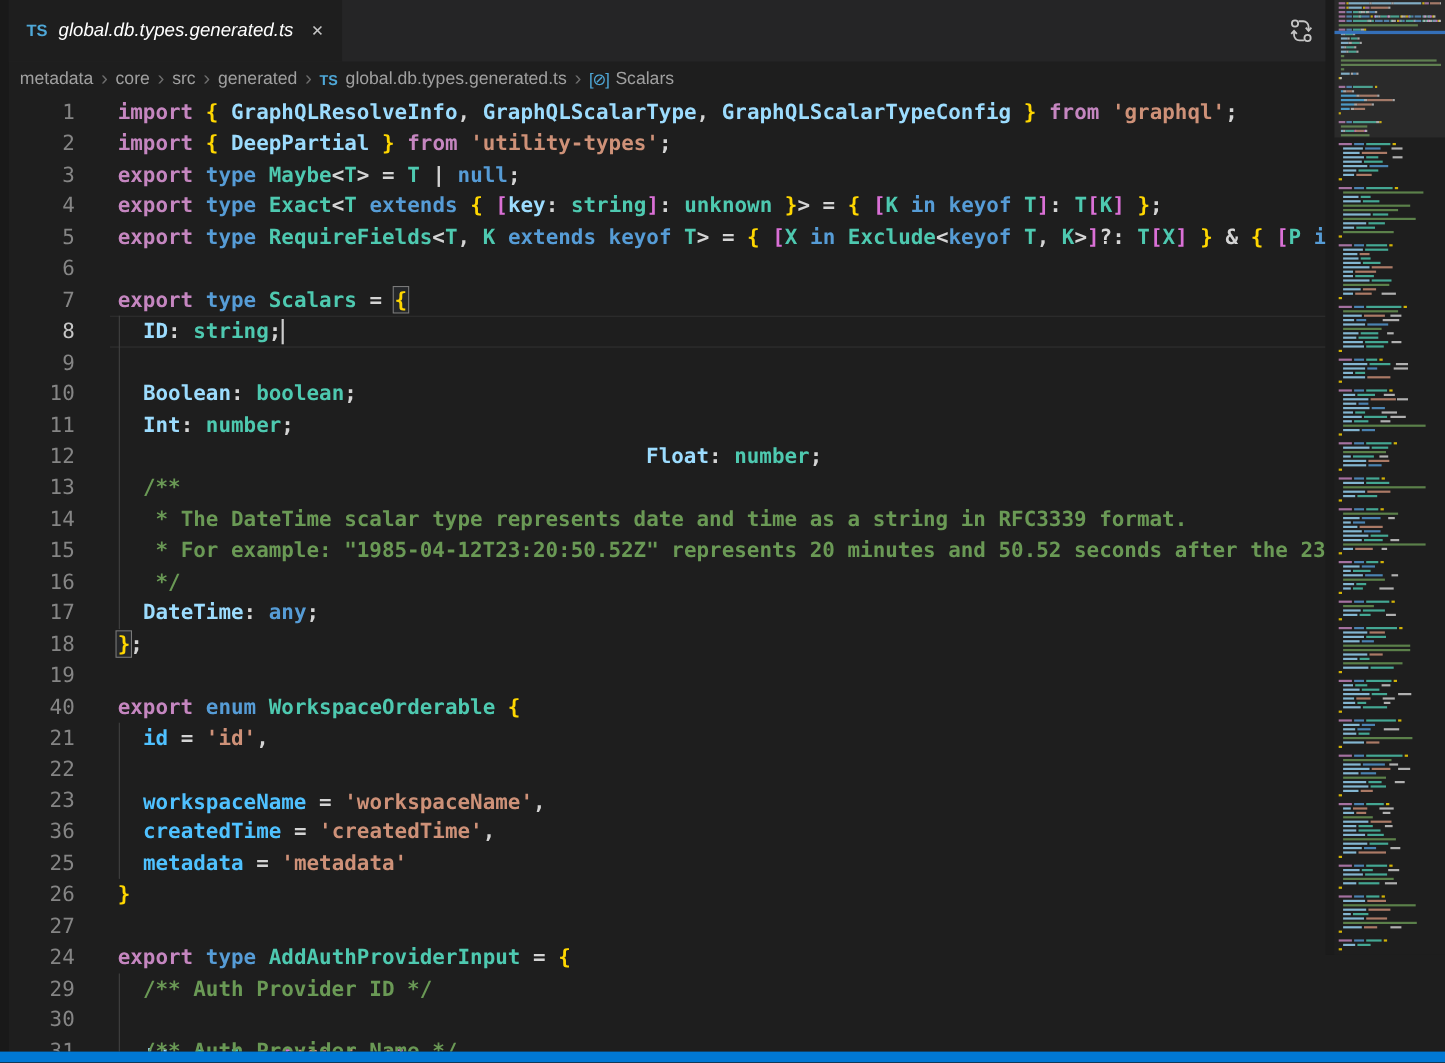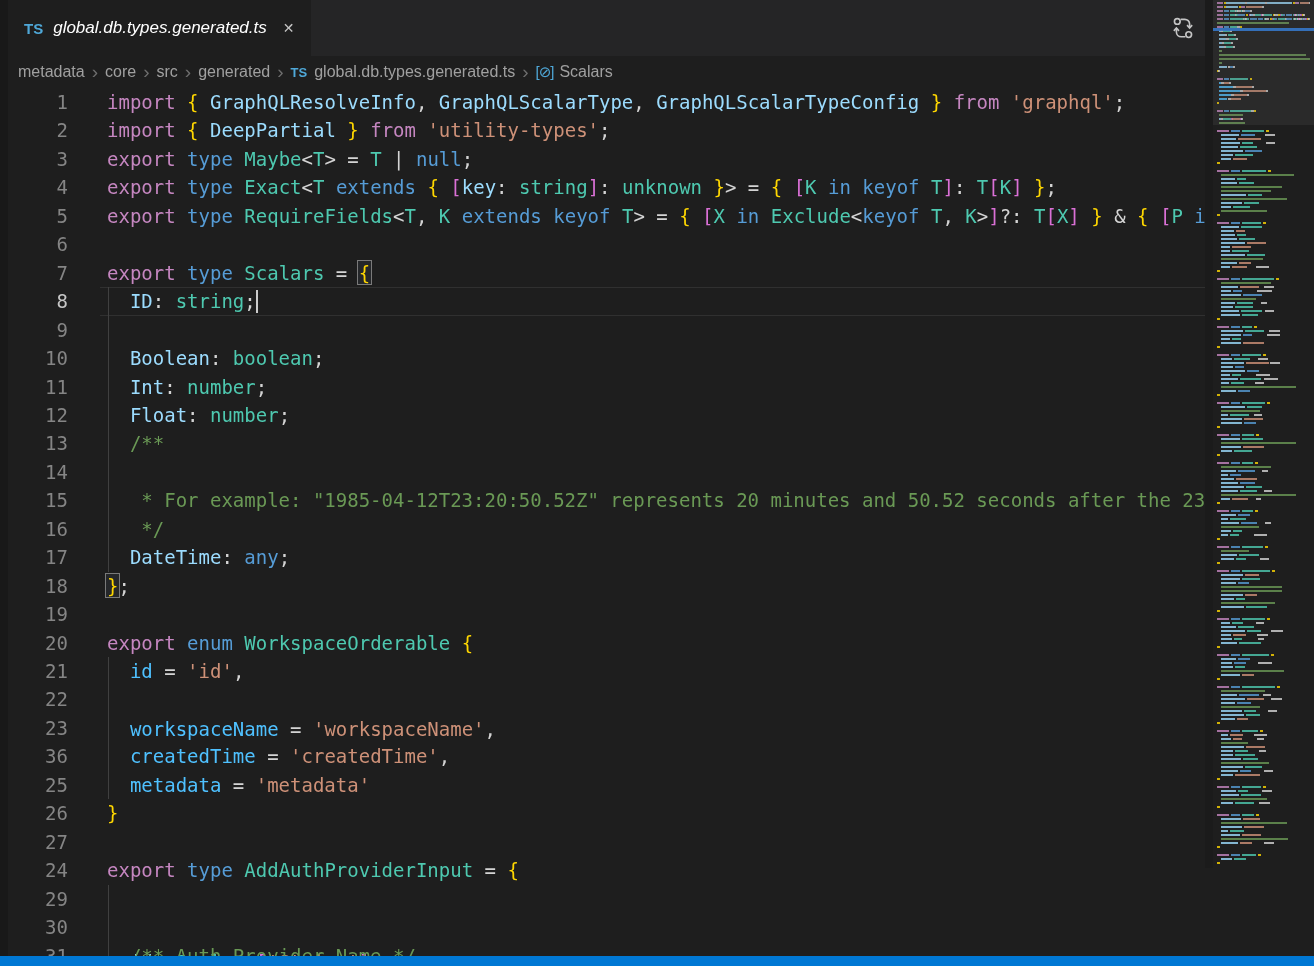--- a/index.html
+++ b/index.html
@@ -28,21 +28,21 @@
   .ts-mini { color:var(--ts-icon,#4fa8d8); font-weight:bold; font-size:13px; margin-right:7px; }
   .sym-icon { color:var(--ts-icon,#4fa8d8); font-size:15px; margin-right:6px; letter-spacing:-1px; }
 
   
   .editor { position:absolute; left:0; top:88px; width:1314px; height:868px;
             background:var(--editor-bg,#1e1e1e); overflow:hidden; }
   .mono { font-family:"DejaVu Sans Mono","Liberation Mono",monospace; font-size:19px; line-height:28.45px; }
   .gutter-cell { position:absolute; left:0; width:68px; height:28.45px; text-align:right;
                  color:var(--gutter-fg,#858585); }
   .gutter-cell.active { color:var(--gutter-active,#c6c6c6); }
-  .code-line { position:absolute; left:107px; width:1098px; height:28.45px; white-space:pre; overflow:hidden; z-index:2; }
+  .code-line { position:absolute; left:107px; width:1098px; height:28.45px; white-space:pre; overflow:hidden; z-index:2;font-weight:bold; }
   .current-line { position:absolute; left:100px; width:1105px; height:28.45px;
                   border-top:1px solid #303030; border-bottom:1px solid #303030; z-index:0; }
   .indent-guide { position:absolute; width:1px; background:#404040; z-index:1; }
   .cursor { position:absolute; width:2px; height:23px; background:#cccccc; z-index:4; }
   .bracket-box { position:absolute; outline:1px solid #7a7a7a; background:rgba(90,110,130,.12); z-index:1; }
 
   .tk-kw { color:var(--tk-kw,#c586c0); }
   .tk-kb { color:var(--tk-kb,#569cd6); }
   .tk-ty { color:var(--tk-ty,#4ec9b0); }
   .tk-vb { color:var(--tk-vb,#9cdcfe); }
@@ -142,54 +142,54 @@
     <div class="gutter-cell mono" style="top: 170.7px;">7</div>
     <div class="code-line" style="top: 170.7px;"><span class="tk-kw">export</span><span class="tk-op"> </span><span class="tk-kb">type</span><span class="tk-op"> </span><span class="tk-ty">Scalars</span><span class="tk-op"> = </span><span class="tk-b1">{</span></div>
     <div class="gutter-cell mono active" style="top: 199.15px;">8</div>
     <div class="code-line" style="top: 199.15px;"><span class="tk-op">  </span><span class="tk-vb">ID</span><span class="tk-op">: </span><span class="tk-ty">string</span><span class="tk-op">;</span></div>
     <div class="gutter-cell mono" style="top: 227.6px;">9</div>
     <div class="gutter-cell mono" style="top: 256.05px;">10</div>
     <div class="code-line" style="top: 256.05px;"><span class="tk-op">  </span><span class="tk-vb">Boolean</span><span class="tk-op">: </span><span class="tk-ty">boolean</span><span class="tk-op">;</span></div>
     <div class="gutter-cell mono" style="top: 284.5px;">11</div>
     <div class="code-line" style="top: 284.5px;"><span class="tk-op">  </span><span class="tk-vb">Int</span><span class="tk-op">: </span><span class="tk-ty">number</span><span class="tk-op">;</span></div>
     <div class="gutter-cell mono" style="top: 312.95px;">12</div>
-    <div class="code-line" style="top: 312.95px;"><span class="tk-op">  </span><span class="tk-vb">Float</span><span class="tk-op">: </span><span class="tk-ty">number</span><span class="tk-op">;</span></div>
+    <div class="code-line" style="top: 312.95px; text-align: center;"><span class="tk-op">  </span><span class="tk-vb">Float</span><span class="tk-op">: </span><span class="tk-ty">number</span><span class="tk-op">;</span></div>
     <div class="gutter-cell mono" style="top: 341.4px;">13</div>
     <div class="code-line" style="top: 341.4px;"><span class="tk-op">  </span><span class="tk-cm">/**</span></div>
     <div class="gutter-cell mono" style="top: 369.85px;">14</div>
-    <div class="code-line" style="top: 369.85px;"><span class="tk-op">  </span></div>
+    <div class="code-line" style="top: 369.85px;"><span class="tk-op">  </span><span class="tk-cm"> * The DateTime scalar type represents date and time as a string in RFC3339 format.</span></div>
     <div class="gutter-cell mono" style="top: 398.3px;">15</div>
     <div class="code-line" style="top: 398.3px;"><span class="tk-op">  </span><span class="tk-cm"> * For example: "1985-04-12T23:20:50.52Z" represents 20 minutes and 50.52 seconds after the 23</span></div>
     <div class="gutter-cell mono" style="top: 426.75px;">16</div>
     <div class="code-line" style="top: 426.75px;"><span class="tk-op">  </span><span class="tk-cm"> */</span></div>
     <div class="gutter-cell mono" style="top: 455.2px;">17</div>
     <div class="code-line" style="top: 455.2px;"><span class="tk-op">  </span><span class="tk-vb">DateTime</span><span class="tk-op">: </span><span class="tk-kb">any</span><span class="tk-op">;</span></div>
     <div class="gutter-cell mono" style="top: 483.65px;">18</div>
     <div class="code-line" style="top: 483.65px;"><span class="tk-b1">}</span><span class="tk-op">;</span></div>
     <div class="gutter-cell mono" style="top: 512.1px;">19</div>
     <div class="code-line" style="top: 512.1px;"></div>
-    <div class="gutter-cell mono" style="top: 540.55px;">20</div>
+    <div class="gutter-cell mono" style="top: 540.55px;">40</div>
     <div class="code-line" style="top: 540.55px;"><span class="tk-kw">export</span><span class="tk-op"> </span><span class="tk-kb">enum</span><span class="tk-op"> </span><span class="tk-ty">WorkspaceOrderable</span><span class="tk-op"> </span><span class="tk-b1">{</span></div>
     <div class="gutter-cell mono" style="top: 569px;">21</div>
     <div class="code-line" style="top: 569px;"><span class="tk-op">  </span><span class="tk-em">id</span><span class="tk-op"> = </span><span class="tk-st">'id'</span><span class="tk-op">,</span></div>
     <div class="gutter-cell mono" style="top: 597.45px;">22</div>
     <div class="code-line" style="top: 627px;"><span class="tk-op">  </span><span class="tk-em">workspaceName</span><span class="tk-op"> = </span><span class="tk-st">'workspaceName'</span><span class="tk-op">,</span></div>
     <div class="gutter-cell mono" style="top: 625.9px;">23</div>
     <div class="gutter-cell mono" style="top: 654.35px;">36</div>
     <div class="code-line" style="top: 654.35px;"><span class="tk-op">  </span><span class="tk-em">createdTime</span><span class="tk-op"> = </span><span class="tk-st">'createdTime'</span><span class="tk-op">,</span></div>
     <div class="gutter-cell mono" style="top: 682.8px;">25</div>
     <div class="code-line" style="top: 682.8px;"><span class="tk-op">  </span><span class="tk-em">metadata</span><span class="tk-op"> = </span><span class="tk-st">'metadata'</span></div>
     <div class="gutter-cell mono" style="top: 711.25px;">26</div>
     <div class="code-line" style="top: 711.25px;"><span class="tk-b1">}</span></div>
     <div class="gutter-cell mono" style="top: 739.7px;">27</div>
     <div class="code-line" style="top: 739.7px;"></div>
     <div class="gutter-cell mono" style="top: 768.15px;">24</div>
     <div class="code-line" style="top: 768.15px;"><span class="tk-kw">export</span><span class="tk-op"> </span><span class="tk-kb">type</span><span class="tk-op"> </span><span class="tk-ty">AddAuthProviderInput</span><span class="tk-op"> = </span><span class="tk-b1">{</span></div>
     <div class="gutter-cell mono" style="top: 796.6px;">29</div>
-    <div class="code-line" style="top: 796.6px;"><span class="tk-op">  </span></div>
+    <div class="code-line" style="top: 796.6px;"><span class="tk-op">  </span><span class="tk-cm">/** Auth Provider ID */</span></div>
     <div class="gutter-cell mono" style="top: 825.05px;">30</div>
     <div class="code-line" style="top: 825.05px; margin-top: 35px;"><span class="tk-op">  </span><span class="tk-vb">id</span><span class="tk-op">: </span><span class="tk-ty">Scalars</span><span class="tk-b2">[</span><span class="tk-st">'String'</span><span class="tk-b2">]</span><span class="tk-op">;</span></div>
     <div class="gutter-cell mono" style="top: 853.5px;">31</div>
     <div class="code-line" style="top: 853.5px;"><span class="tk-op">  </span><span class="tk-cm">/** Auth Provider Name */</span></div>
     <div class="bracket-box" style="left: 357.68px; top: 172.7px; width: 13.44px; height: 23.45px;"></div>
     <div class="bracket-box" style="left: 106px; top: 485.65px; width: 13.44px; height: 23.45px;"></div>
     <div class="cursor" style="left: 255.72px; top: 201.65px;"></div>
   </div>
 <div class="mm-divider"></div>
 <div class="minimap" id="minimap">

